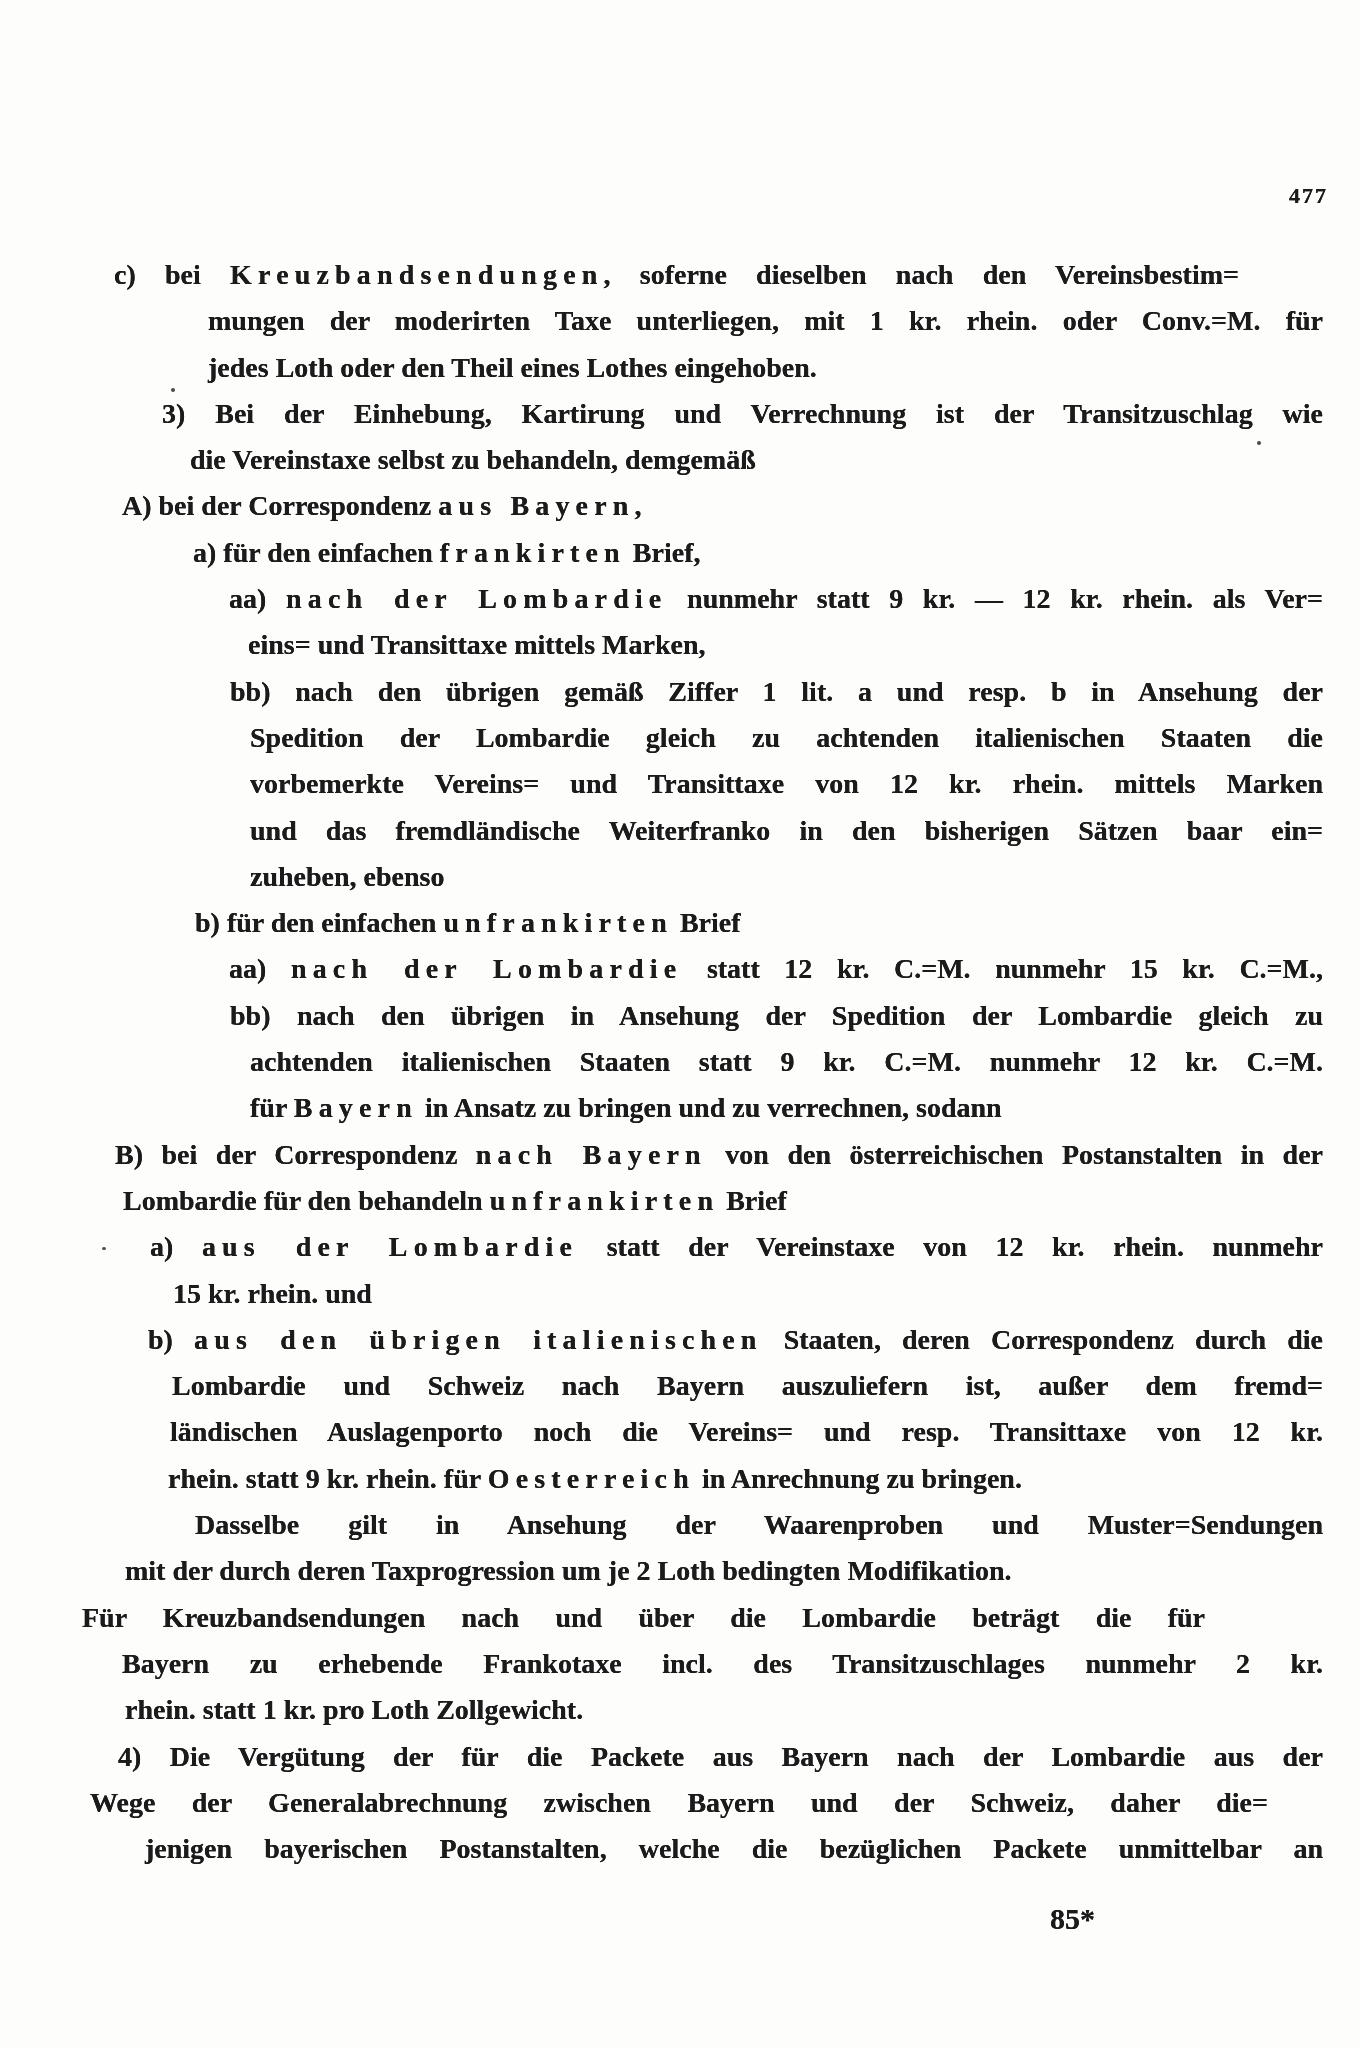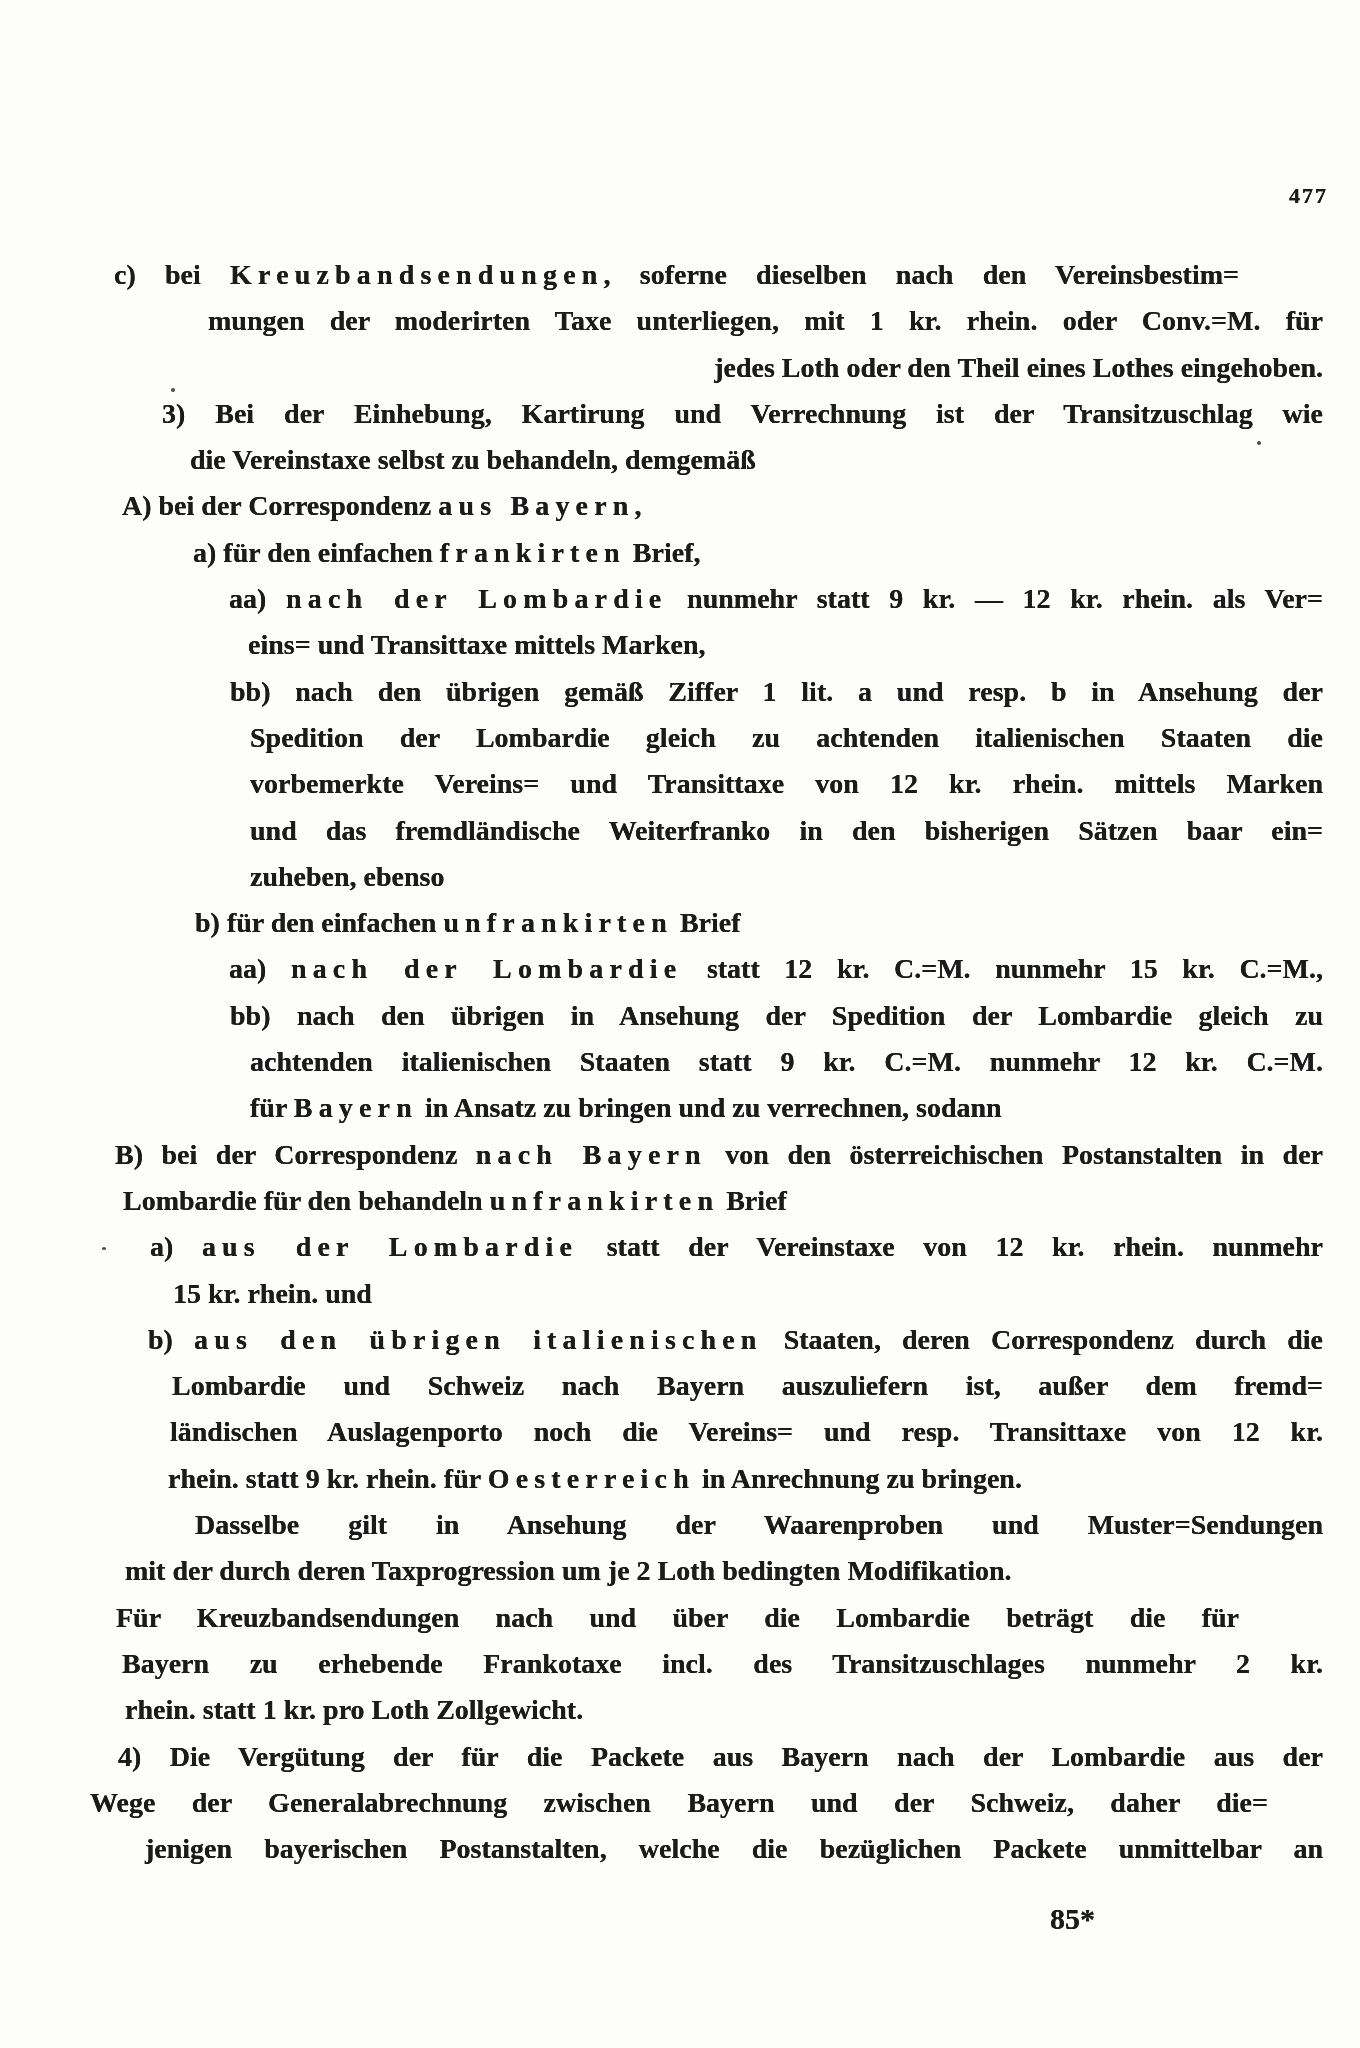--- a/index.html
+++ b/index.html
@@ -45,21 +45,21 @@
   .speck.s3{left:1257px;top:441px;width:4px;height:4px;}
 </style>
 </head>
 <body>
 
 <div class="page">
   <div class="page-number">477</div>
   <div class="text-block">
       <div class="line just" style="margin-left: 114px; width: 1125px;"><span>c) bei </span><span class="gesperrt">Kreuzbandsendungen</span><span>, soferne dieselben nach den Vereinsbestim=</span></div>
       <div class="line just" style="margin-left: 208px; width: 1115px;"><span>mungen der moderirten Taxe unterliegen, mit 1 kr. rhein. oder Conv.=M. für</span></div>
-      <div class="line" style="margin-left: 208px; width: 1115px; text-align: right;"><span>jedes Loth oder den Theil eines Lothes eingehoben.</span></div>
+      <div class="line" style="margin-left: 208px; width: 1115px;"><span>jedes Loth oder den Theil eines Lothes eingehoben.</span></div>
       <div class="line just" style="margin-left: 162px; width: 1161px;"><span>3) Bei der Einhebung, Kartirung und Verrechnung ist der Transitzuschlag wie</span></div>
       <div class="line" style="margin-left: 190px; width: 1133px;"><span>die Vereinstaxe selbst zu behandeln, demgemäß</span></div>
       <div class="line" style="margin-left: 122px; width: 1201px;"><span>A) bei der Correspondenz </span><span class="gesperrt">aus Bayern</span><span>,</span></div>
       <div class="line" style="margin-left: 193px; width: 1130px;"><span>a) für den einfachen </span><span class="gesperrt">frankirten</span><span> Brief,</span></div>
       <div class="line just" style="margin-left: 229px; width: 1094px;"><span>aa) </span><span class="gesperrt">nach der Lombardie</span><span> nunmehr statt 9 kr. — 12 kr. rhein. als Ver=</span></div>
       <div class="line" style="margin-left: 248px; width: 1075px;"><span>eins= und Transittaxe mittels Marken,</span></div>
       <div class="line just" style="margin-left: 230px; width: 1093px;"><span>bb) nach den übrigen gemäß Ziffer 1 lit. a und resp. b in Ansehung der</span></div>
       <div class="line just" style="margin-left: 250px; width: 1073px;"><span>Spedition der Lombardie gleich zu achtenden italienischen Staaten die</span></div>
       <div class="line just" style="margin-left: 250px; width: 1073px;"><span>vorbemerkte Vereins= und Transittaxe von 12 kr. rhein. mittels Marken</span></div>
       <div class="line just" style="margin-left: 250px; width: 1073px;"><span>und das fremdländische Weiterfranko in den bisherigen Sätzen baar ein=</span></div>
@@ -72,21 +72,21 @@
       <div class="line just" style="margin-left: 115px; width: 1208px;"><span>B) bei der Correspondenz </span><span class="gesperrt">nach Bayern</span><span> von den österreichischen Postanstalten in der</span></div>
       <div class="line" style="margin-left: 123px; width: 1200px;"><span>Lombardie für den behandeln </span><span class="gesperrt">unfrankirten</span><span> Brief</span></div>
       <div class="line just" style="margin-left: 150px; width: 1173px;"><span>a) </span><span class="gesperrt">aus der Lombardie</span><span> statt der Vereinstaxe von 12 kr. rhein. nunmehr</span></div>
       <div class="line" style="margin-left: 173px; width: 1150px;"><span>15 kr. rhein. und</span></div>
       <div class="line just" style="margin-left: 148px; width: 1175px;"><span>b) </span><span class="gesperrt">aus den übrigen italienischen</span><span> Staaten, deren Correspondenz durch die</span></div>
       <div class="line just" style="margin-left: 172px; width: 1151px;"><span>Lombardie und Schweiz nach Bayern auszuliefern ist, außer dem fremd=</span></div>
       <div class="line just" style="margin-left: 170px; width: 1153px;"><span>ländischen Auslagenporto noch die Vereins= und resp. Transittaxe von 12 kr.</span></div>
       <div class="line" style="margin-left: 168px; width: 1155px;"><span>rhein. statt 9 kr. rhein. für </span><span class="gesperrt">Oesterreich</span><span> in Anrechnung zu bringen.</span></div>
       <div class="line just" style="margin-left: 195px; width: 1128px;"><span>Dasselbe gilt in Ansehung der Waarenproben und Muster=Sendungen</span></div>
       <div class="line" style="margin-left: 125px; width: 1198px;"><span>mit der durch deren Taxprogression um je 2 Loth bedingten Modifikation.</span></div>
-      <div class="line just" style="margin-left: 116px; width: 1123px;"><span>Für Kreuzbandsendungen nach und über die Lombardie beträgt die für</span></div>
+      <div class="line just" style="margin-left: 82px; width: 1123px;"><span>Für Kreuzbandsendungen nach und über die Lombardie beträgt die für</span></div>
       <div class="line just" style="margin-left: 122px; width: 1201px;"><span>Bayern zu erhebende Frankotaxe incl. des Transitzuschlages nunmehr 2 kr.</span></div>
       <div class="line" style="margin-left: 125px; width: 1198px;"><span>rhein. statt 1 kr. pro Loth Zollgewicht.</span></div>
       <div class="line just" style="margin-left: 118px; width: 1205px;"><span>4) Die Vergütung der für die Packete aus Bayern nach der Lombardie aus der</span></div>
       <div class="line just" style="margin-left: 90px; width: 1178px;"><span>Wege der Generalabrechnung zwischen Bayern und der Schweiz, daher die=</span></div>
       <div class="line just" style="margin-left: 145px; width: 1178px;"><span>jenigen bayerischen Postanstalten, welche die bezüglichen Packete unmittelbar an</span></div>
     </div>
   <div class="footer-mark">85*</div>
   <div class="speck s1"></div>
   <div class="speck s2"></div>
   <div class="speck s3"></div>

